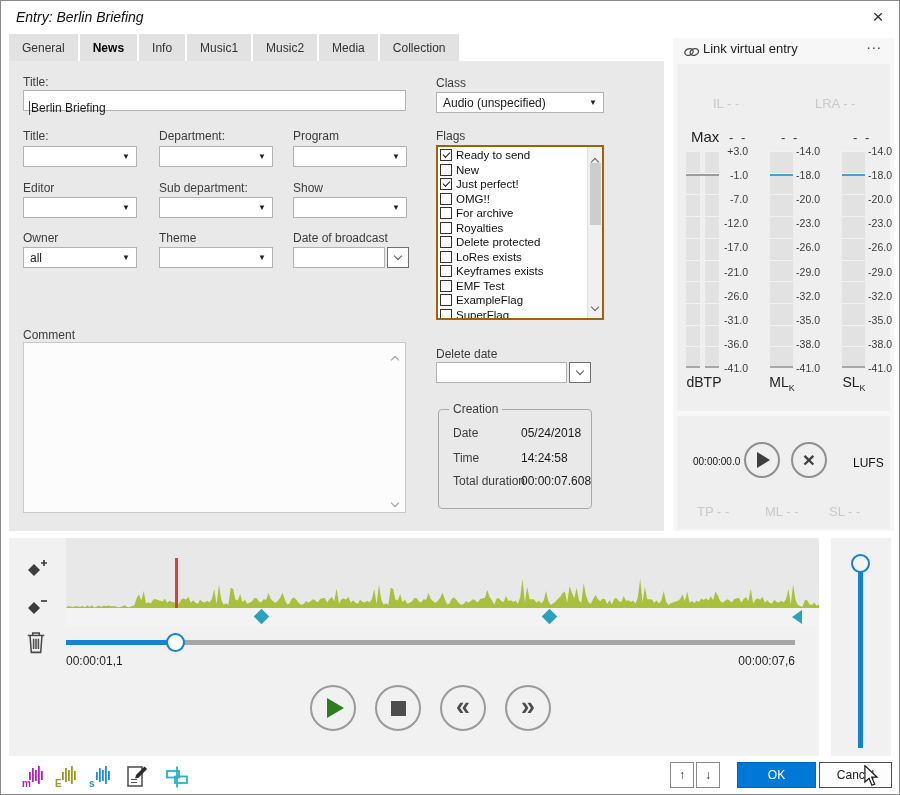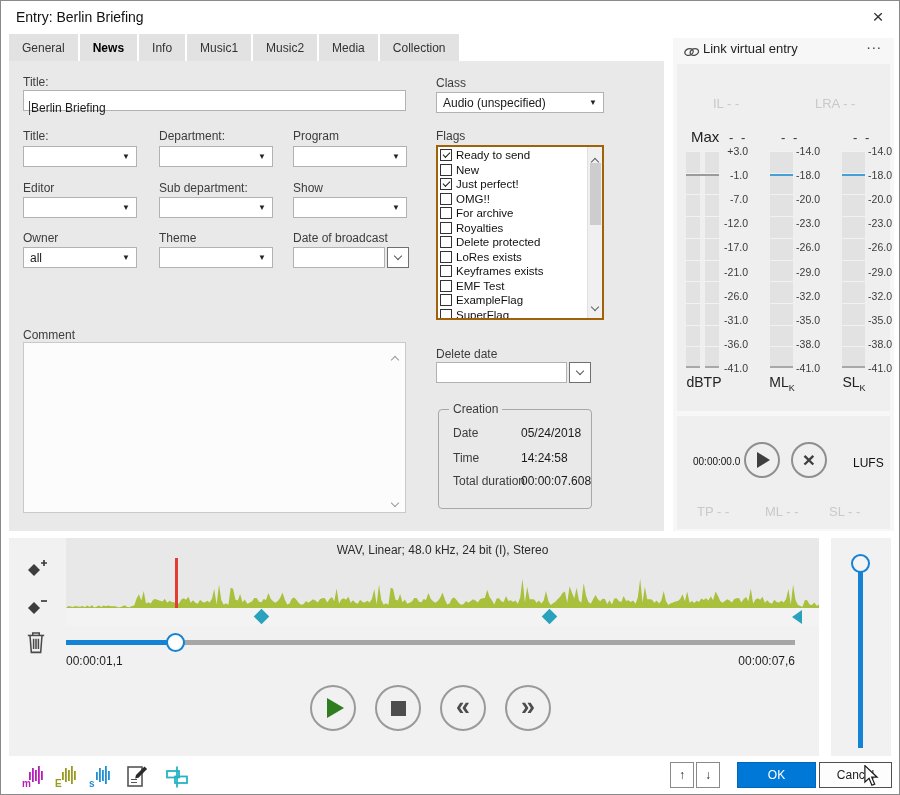--- a/index.html
+++ b/index.html
@@ -2,21 +2,21 @@
 <html><head>
 <meta charset="utf-8">
 <style>
   * { margin:0; padding:0; box-sizing:border-box; }
   html,body { background:#fff; }
   body { font-family:"Liberation Sans", sans-serif; color:#222; }
   .dialog { position:relative; width:900px; height:795px; background:#fff; border:1px solid #8a8a8a; overflow:hidden; }
 
   
   .titlebar { position:absolute; left:0; top:0; width:100%; height:33px; background:#fff; }
-  .titlebar .title { position:absolute; left:15px; top:0; line-height:33px; font-size:14px; color:#111; }
+  .titlebar .title { position:absolute; left:15px; top:0; line-height:33px; font-size:14px; color:#111;font-style:italic; }
   .close-btn { position:absolute; right:8px; top:3px; width:26px; height:26px; text-align:center; line-height:26px; font-size:19px; color:#333; cursor:default; }
 
   
   .tabbar { position:absolute; left:8px; top:33px; height:27px; display:flex; }
   .tab { height:27px; padding:0 13px; margin-right:2px; background:#e2e2e2; font-size:12px; color:#333; display:flex; align-items:center; }
   .tab.active { font-weight:bold; color:#000; }
 
   
   .main-panel { position:absolute; left:8px; top:60px; width:655px; height:470px; background:#e9e9e9; }
   .lbl { position:absolute; font-size:12px; color:#3c3c3c; }
@@ -401,21 +401,20 @@
           <g fill="none" stroke="#4a4a4a" stroke-width="1.4">
             <path d="M2.5 5 h15"></path>
             <path d="M7 5 V2.8 h6 V5"></path>
             <path d="M4.5 5 l1.2 15.5 h8.6 L15.5 5"></path>
             <path d="M7.8 8 v9.5 M10 8 v9.5 M12.2 8 v9.5"></path>
           </g>
         </svg>
     </span>
 
     <div class="wave-box">
-      <div class="wave-format">WAV, Linear; 48.0 kHz, 24 bit (I), Stereo</div>
       <svg class="wave-svg" viewBox="0 0 753 46" preserveAspectRatio="none">
           <path d="M0,46 L2.4,43.9 L4.7,44.6 L7.1,45.0 L9.4,43.9 L11.8,44.5 L14.1,44.8 L16.5,43.9 L18.8,45.3 L21.2,43.4 L23.5,45.1 L25.9,43.3 L28.2,45.5 L30.6,44.8 L32.9,43.4 L35.3,45.0 L37.6,43.6 L40.0,44.3 L42.4,43.5 L44.7,44.2 L47.1,44.2 L49.4,44.2 L51.8,45.3 L54.1,45.3 L56.5,44.3 L58.8,43.2 L61.2,45.1 L63.5,45.2 L65.9,44.0 L68.2,43.6 L70.6,36.6 L72.9,32.3 L75.3,38.6 L77.7,29.1 L80.0,41.6 L82.4,40.2 L84.7,41.4 L87.1,37.7 L89.4,36.9 L91.8,38.1 L94.1,38.8 L96.5,39.5 L98.8,36.8 L101.2,40.8 L103.5,38.7 L105.9,39.9 L108.2,40.3 L110.6,41.8 L113.0,41.6 L115.3,37.4 L117.7,36.3 L120.0,37.7 L122.4,34.7 L124.7,40.7 L127.1,38.2 L129.4,40.7 L131.8,41.8 L134.1,37.7 L136.5,40.1 L138.8,40.6 L141.2,38.8 L143.5,40.4 L145.9,37.0 L148.2,27.1 L150.6,42.6 L153.0,22.6 L155.3,37.9 L157.7,42.8 L160.0,41.2 L162.4,43.0 L164.7,25.8 L167.1,26.8 L169.4,37.6 L171.8,38.6 L174.1,32.0 L176.5,40.2 L178.8,37.6 L181.2,41.7 L183.5,40.7 L185.9,39.6 L188.3,36.0 L190.6,36.1 L193.0,39.7 L195.3,40.3 L197.7,36.9 L200.0,38.1 L202.4,31.1 L204.7,36.7 L207.1,39.2 L209.4,40.7 L211.8,38.9 L214.1,36.0 L216.5,30.6 L218.8,37.4 L221.2,42.4 L223.5,41.4 L225.9,36.5 L228.3,35.6 L230.6,38.0 L233.0,41.2 L235.3,42.8 L237.7,41.9 L240.0,38.9 L242.4,40.8 L244.7,39.1 L247.1,37.3 L249.4,38.4 L251.8,40.5 L254.1,37.0 L256.5,36.3 L258.8,36.1 L261.2,40.5 L263.6,37.0 L265.9,35.0 L268.3,39.2 L270.6,26.4 L273.0,41.6 L275.3,37.4 L277.7,36.3 L280.0,37.7 L282.4,34.7 L284.7,40.7 L287.1,38.2 L289.4,40.7 L291.8,41.8 L294.1,37.7 L296.5,40.1 L298.8,40.6 L301.2,38.8 L303.6,40.4 L305.9,37.0 L308.3,27.1 L310.6,42.6 L313.0,22.6 L315.3,37.9 L317.7,42.8 L320.0,41.2 L322.4,43.0 L324.7,25.8 L327.1,26.8 L329.4,37.6 L331.8,38.6 L334.1,32.0 L336.5,40.2 L338.9,37.6 L341.2,41.7 L343.6,40.7 L345.9,39.6 L348.3,36.0 L350.6,36.1 L353.0,39.7 L355.3,40.3 L357.7,36.9 L360.0,38.1 L362.4,31.1 L364.7,36.7 L367.1,39.2 L369.4,40.7 L371.8,38.9 L374.1,36.0 L376.5,30.6 L378.9,37.4 L381.2,42.4 L383.6,41.4 L385.9,36.5 L388.3,35.6 L390.6,38.0 L393.0,41.2 L395.3,42.8 L397.7,41.9 L400.0,38.9 L402.4,40.8 L404.7,39.1 L407.1,37.3 L409.4,38.4 L411.8,40.5 L414.2,37.0 L416.5,36.3 L418.9,36.1 L421.2,27.7 L423.6,35.0 L425.9,38.2 L428.3,42.6 L430.6,36.5 L433.0,36.3 L435.3,39.3 L437.7,40.0 L440.0,34.0 L442.4,38.9 L444.7,38.3 L447.1,40.1 L449.4,38.5 L451.8,41.8 L454.2,35.4 L456.5,16.8 L458.9,40.4 L461.2,24.8 L463.6,37.2 L465.9,37.3 L468.3,37.6 L470.6,40.7 L473.0,38.6 L475.3,41.4 L477.7,38.5 L480.0,29.1 L482.4,39.2 L484.7,42.9 L487.1,41.2 L489.4,39.7 L491.8,37.0 L494.2,34.8 L496.5,31.1 L498.9,29.5 L501.2,40.7 L503.6,24.3 L505.9,30.6 L508.3,36.4 L510.6,25.8 L513.0,38.4 L515.3,40.8 L517.7,21.2 L520.0,33.5 L522.4,39.9 L524.7,41.7 L527.1,37.3 L529.5,33.1 L531.8,37.0 L534.2,39.2 L536.5,36.8 L538.9,37.0 L541.2,41.9 L543.6,38.2 L545.9,42.6 L548.3,36.5 L550.6,36.3 L553.0,39.3 L555.3,40.0 L557.7,34.0 L560.0,38.9 L562.4,38.3 L564.8,40.1 L567.1,38.5 L569.5,41.8 L571.8,35.4 L574.2,16.8 L576.5,40.4 L578.9,24.8 L581.2,37.2 L583.6,37.3 L585.9,37.6 L588.3,40.7 L590.6,38.6 L593.0,41.4 L595.3,38.5 L597.7,29.1 L600.0,39.2 L602.4,42.9 L604.8,41.2 L607.1,40.4 L609.5,39.6 L611.8,39.1 L614.2,37.0 L616.5,32.3 L618.9,39.3 L621.2,29.5 L623.6,40.8 L625.9,39.1 L628.3,41.0 L630.6,38.7 L633.0,40.0 L635.3,36.4 L637.7,37.9 L640.0,36.3 L642.4,38.4 L644.8,34.3 L647.1,38.2 L649.5,29.5 L651.8,33.5 L654.2,38.9 L656.5,40.8 L658.9,39.1 L661.2,37.3 L663.6,38.4 L665.9,40.5 L668.3,37.0 L670.6,36.3 L673.0,36.1 L675.3,40.5 L677.7,37.0 L680.1,35.0 L682.4,39.2 L684.8,26.4 L687.1,41.6 L689.5,37.4 L691.8,36.3 L694.2,37.7 L696.5,34.7 L698.9,40.7 L701.2,38.2 L703.6,40.7 L705.9,41.8 L708.3,37.7 L710.6,40.1 L713.0,40.6 L715.4,38.8 L717.7,40.4 L720.1,37.0 L722.4,27.1 L724.8,42.6 L727.1,22.6 L729.5,37.9 L731.8,42.8 L734.2,44.1 L736.5,44.8 L738.9,37.9 L741.2,38.3 L743.6,42.6 L745.9,43.0 L748.3,40.4 L750.6,43.7 L753.0,42.6 L753,46 Z" fill="#a8c03c"></path>
         </svg>
       <div class="marker-strip"></div>
       <div class="playhead" style="left: calc(14.6% - 1px); background: rgb(226, 61, 50);"></div>
       <div class="wave-diamond" style="left: calc(25.9% - 5px); background: rgb(42, 162, 189);"></div>
       <div class="wave-diamond" style="left: calc(64.1% - 5px); background: rgb(42, 162, 189);"></div>
       <div class="end-tri" style="left: 96.4%; border-right: 10px solid rgb(42, 162, 189);"></div>
     </div>
 

